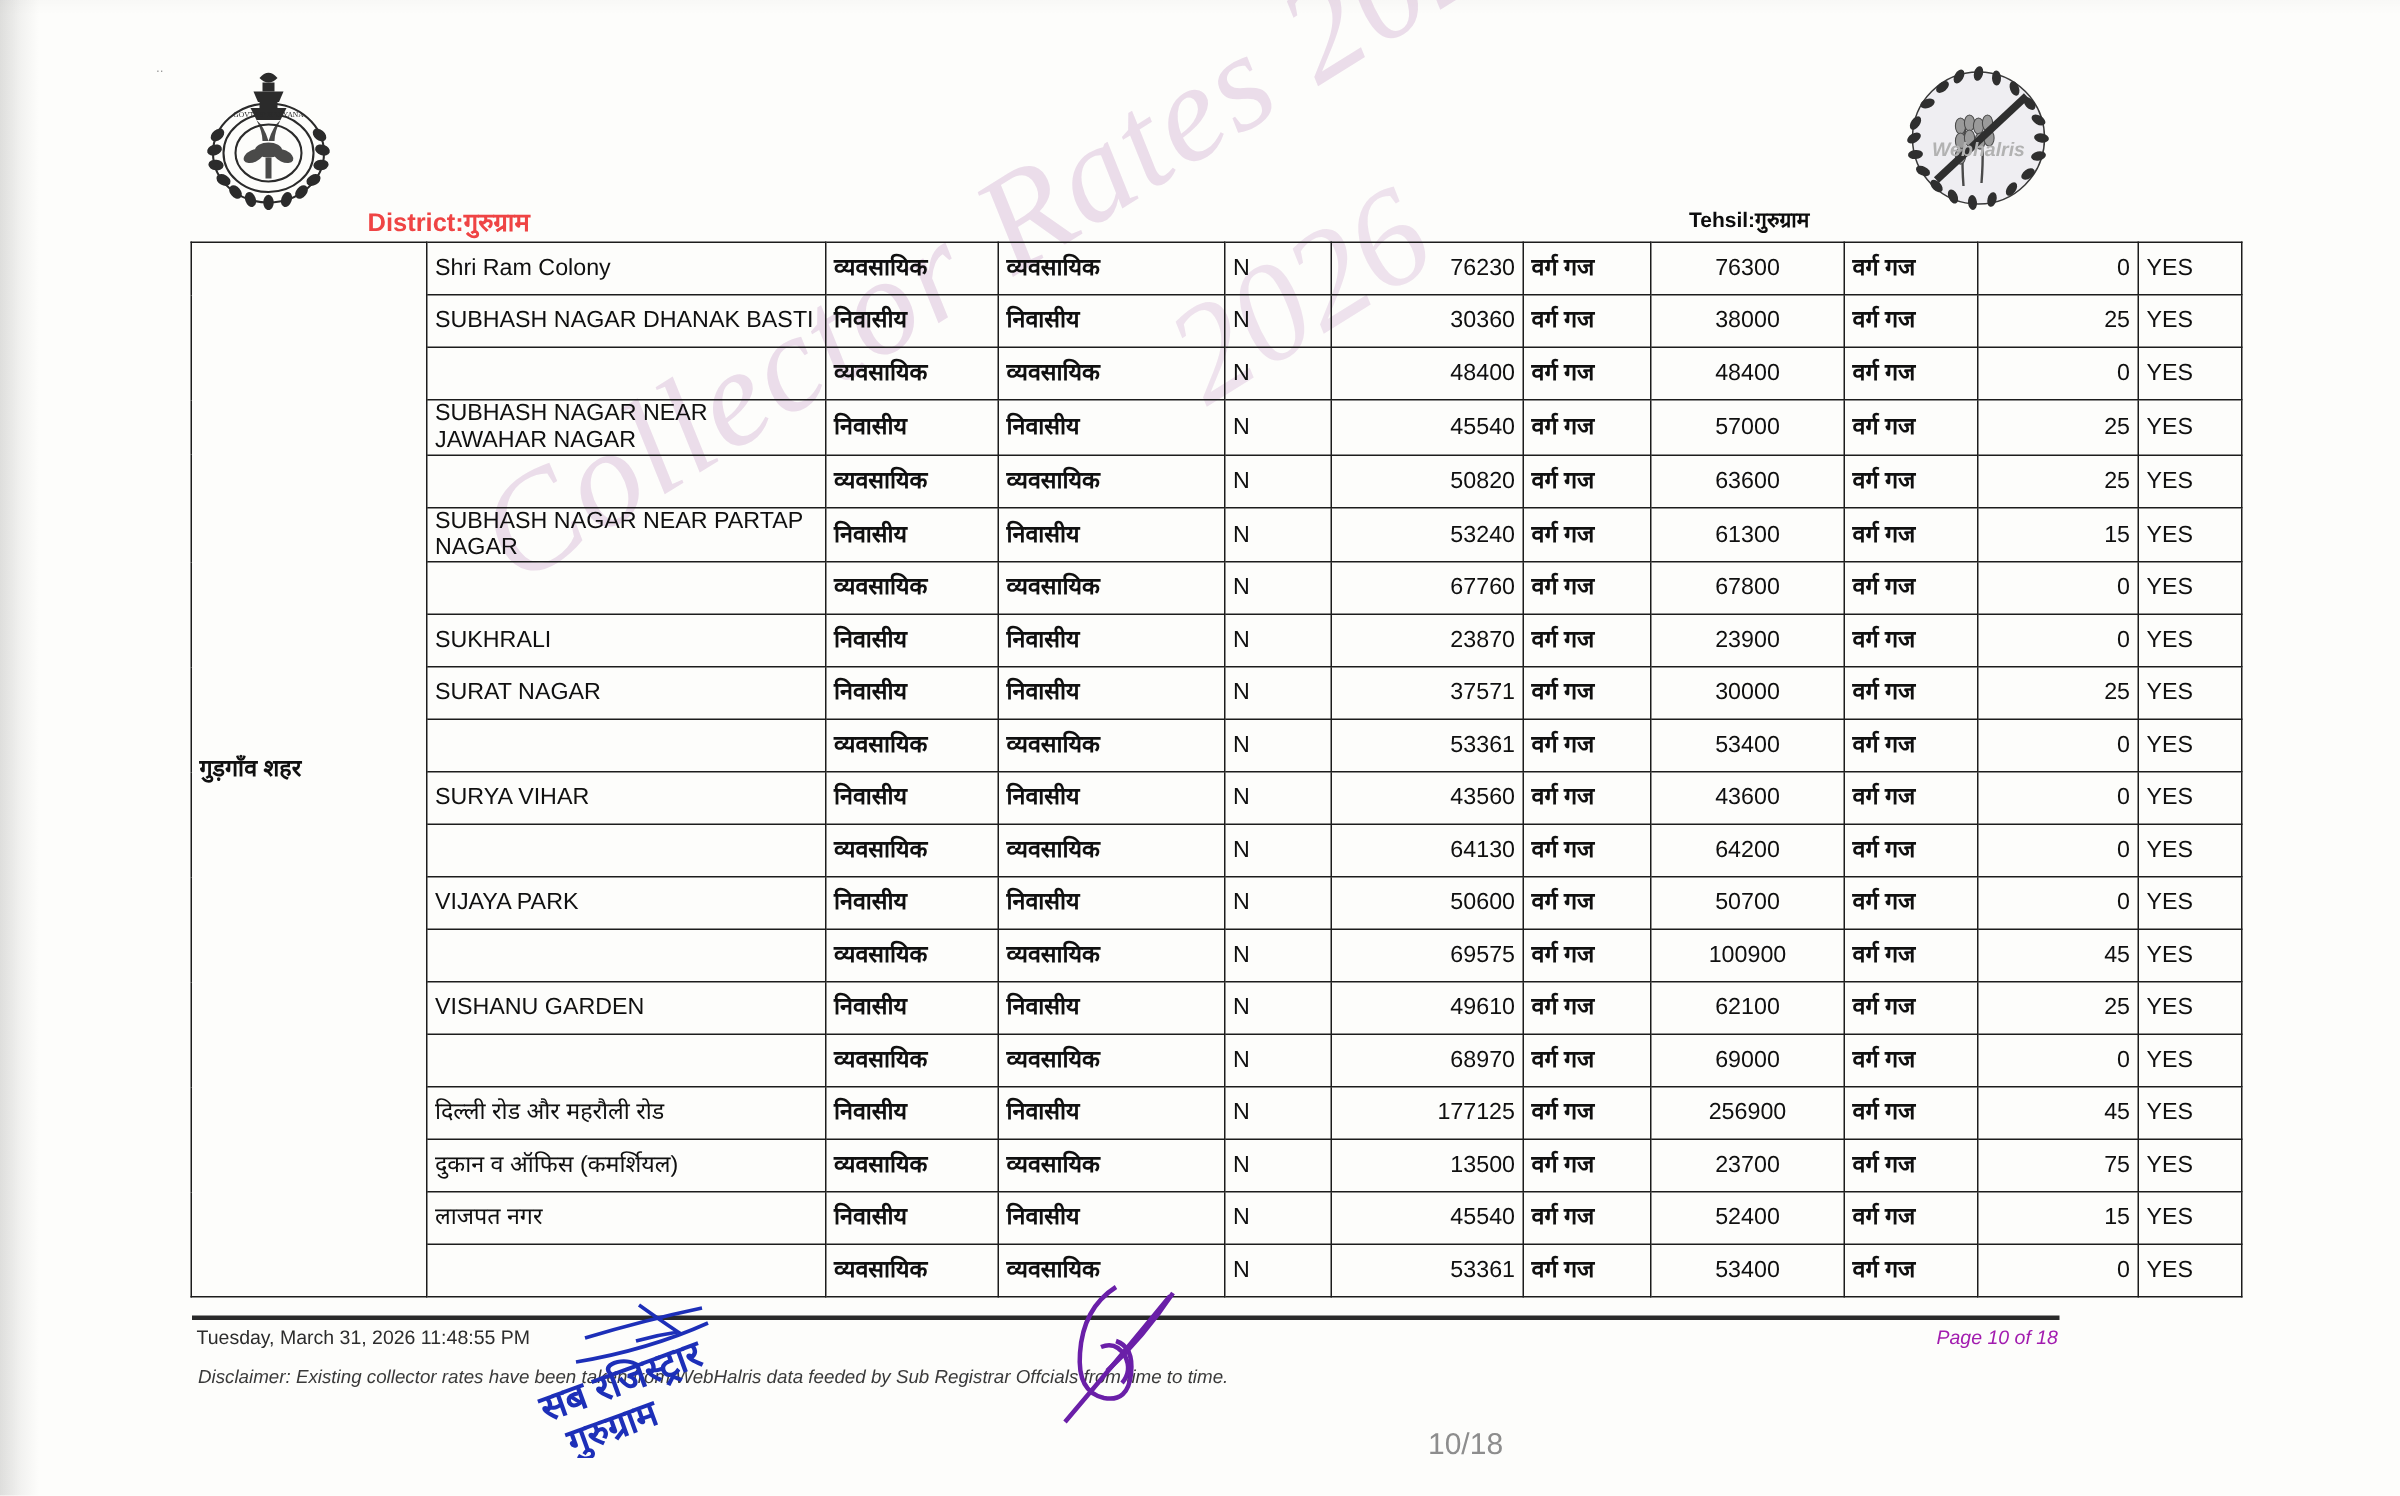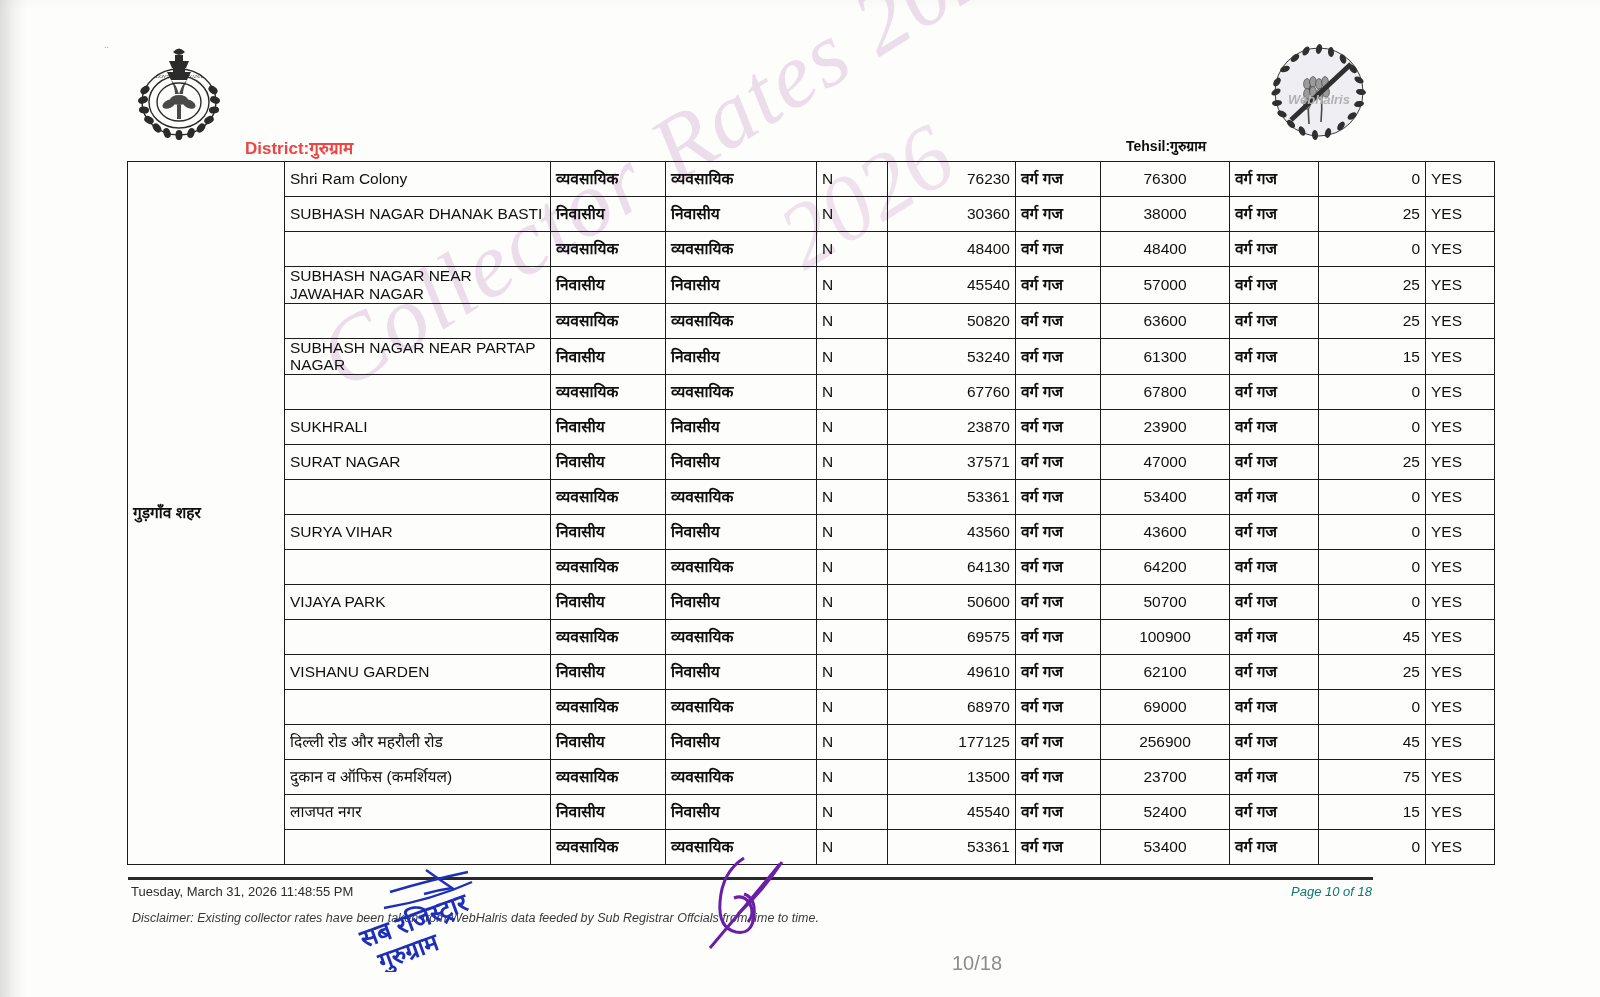--- a/index.html
+++ b/index.html
@@ -125,21 +125,21 @@
     left:128px;top:877px;
     width:1245px;height:3px;
     background:#2a2a2a;
   }
   .footer-date{
     position:absolute;left:131px;top:884px;
     font-size:13px;color:#2c2c2c;
   }
   .footer-page{
     position:absolute;left:1291px;top:884px;
-    font-size:13px;font-style:italic;color:#0f766e;
+    font-size:13px;font-style:italic;color:#a21caf;
   }
   .footer-disclaimer{
     position:absolute;left:132px;top:911px;
     font-size:12.5px;font-style:italic;color:#3a3a3a;
     white-space:nowrap;
   }
   .page-num-center{
     position:absolute;left:952px;top:952px;
     font-size:20px;color:#8d8d8d;
   }
@@ -383,21 +383,21 @@
           <td class="c-pct">0</td>
           <td class="c-yes">YES</td>
         </tr>
         <tr>
           <td class="c-colony">SURAT NAGAR</td>
           <td class="c-type1 devn">निवासीय</td>
           <td class="c-type2 devn">निवासीय</td>
           <td class="c-flag">N</td>
           <td class="c-rate1">37571</td>
           <td class="c-unit1 devn">वर्ग गज</td>
-          <td class="c-rate2">47000</td>
+          <td class="c-rate2">30000</td>
           <td class="c-unit2 devn">वर्ग गज</td>
           <td class="c-pct">25</td>
           <td class="c-yes">YES</td>
         </tr>
         <tr>
           <td class="c-colony"></td>
           <td class="c-type1 devn">व्यवसायिक</td>
           <td class="c-type2 devn">व्यवसायिक</td>
           <td class="c-flag">N</td>
           <td class="c-rate1">53361</td>

